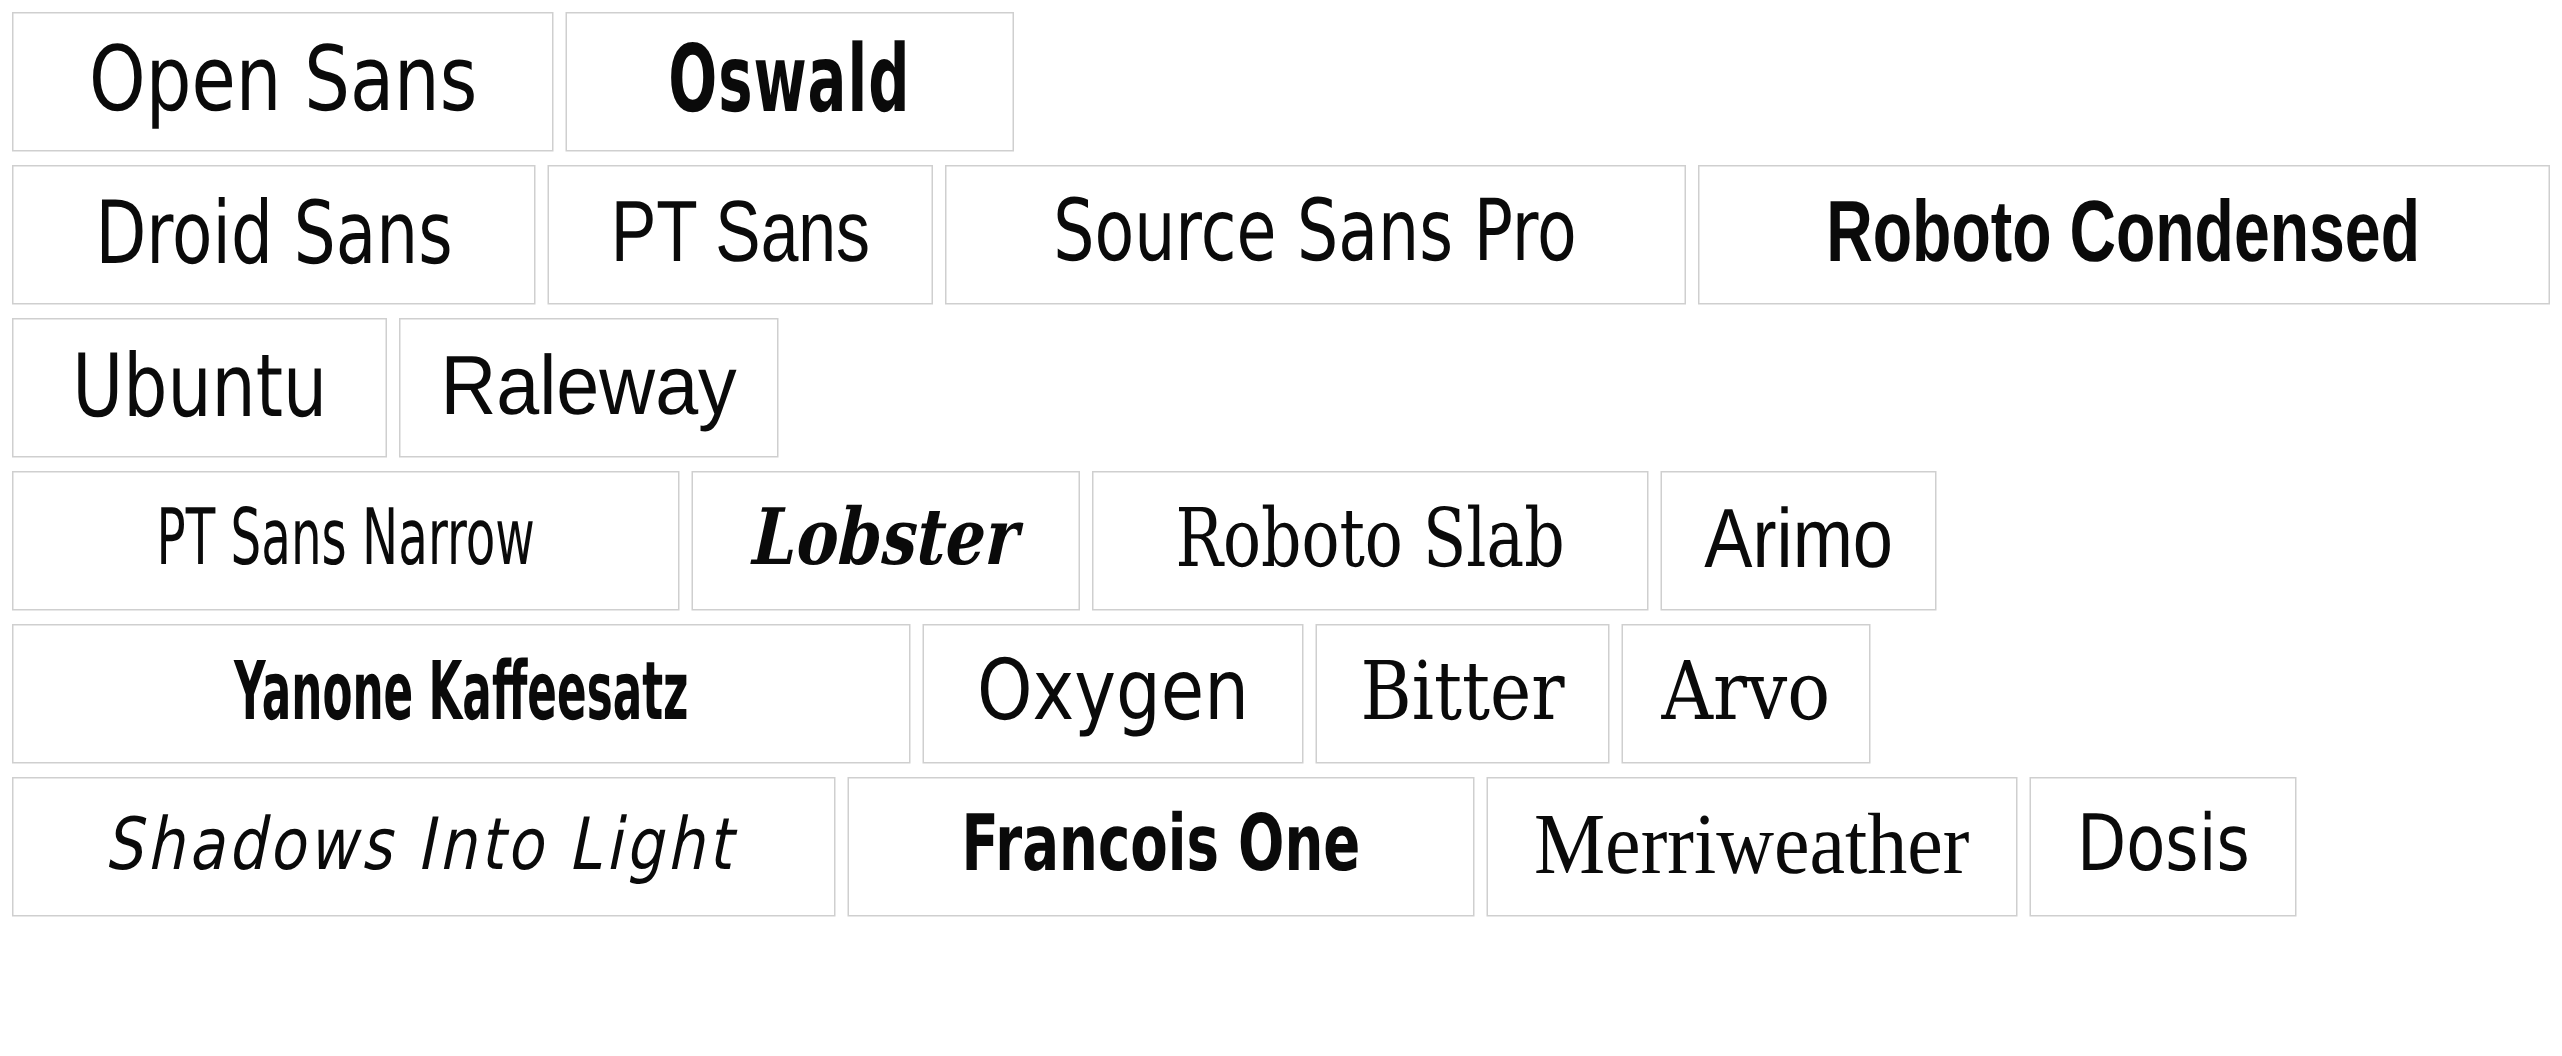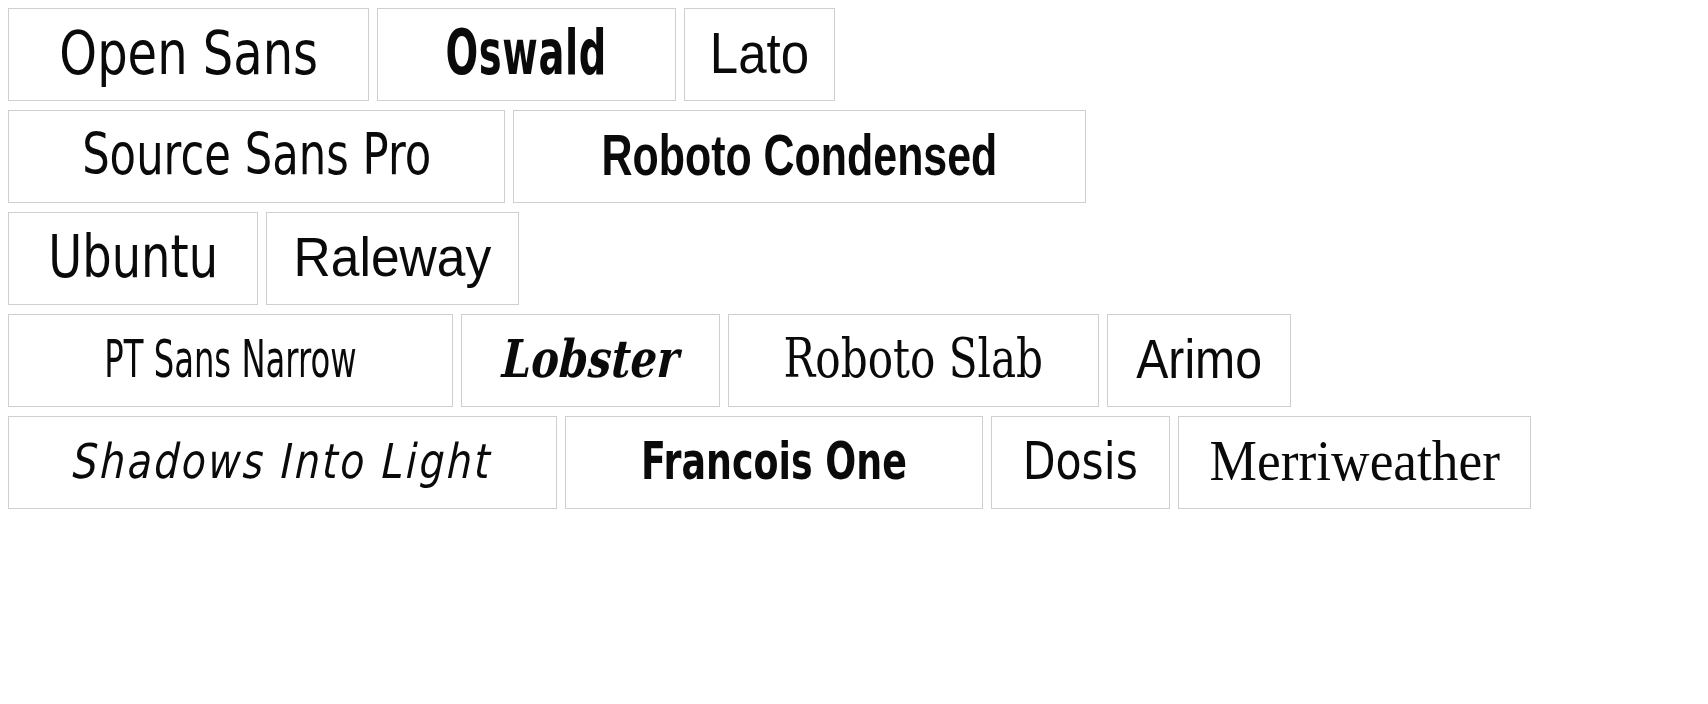--- a/index.html
+++ b/index.html
@@ -90,25 +90,28 @@
 <body>
 
 <div id="font-grid">
     <div class="font-row">
       <div class="font-card">
         <span class="font-sample f-open-sans">Open Sans</span>
       </div>
       <div class="font-card">
         <span class="font-sample f-oswald">Oswald</span>
       </div>
-      <div class="font-card">
-        <span class="font-sample f-lato">Lato</span>
-      </div>
     </div>
     <div class="font-row">
+      <div class="font-card">
+        <span class="font-sample f-droid-sans">Droid Sans</span>
+      </div>
+      <div class="font-card">
+        <span class="font-sample f-pt-sans">PT Sans</span>
+      </div>
       <div class="font-card">
         <span class="font-sample f-source-sans-pro">Source Sans Pro</span>
       </div>
       <div class="font-card">
         <span class="font-sample f-roboto-cond">Roboto Condensed</span>
       </div>
     </div>
     <div class="font-row">
       <div class="font-card">
         <span class="font-sample f-ubuntu">Ubuntu</span>
@@ -126,25 +129,39 @@
       </div>
       <div class="font-card">
         <span class="font-sample f-roboto-slab">Roboto Slab</span>
       </div>
       <div class="font-card">
         <span class="font-sample f-arimo">Arimo</span>
       </div>
     </div>
     <div class="font-row">
       <div class="font-card">
+        <span class="font-sample f-yanone">Yanone Kaffeesatz</span>
+      </div>
+      <div class="font-card">
+        <span class="font-sample f-oxygen">Oxygen</span>
+      </div>
+      <div class="font-card">
+        <span class="font-sample f-bitter">Bitter</span>
+      </div>
+      <div class="font-card">
+        <span class="font-sample f-arvo">Arvo</span>
+      </div>
+    </div>
+    <div class="font-row">
+      <div class="font-card">
         <span class="font-sample f-shadows">Shadows Into Light</span>
       </div>
       <div class="font-card">
         <span class="font-sample f-francois-one">Francois One</span>
       </div>
       <div class="font-card">
-        <span class="font-sample f-dosis">Dosis</span>
+        <span class="font-sample f-merriweather">Merriweather</span>
       </div>
       <div class="font-card">
-        <span class="font-sample f-merriweather">Merriweather</span>
+        <span class="font-sample f-dosis">Dosis</span>
       </div>
     </div>
   </div>
 
 </body></html>

